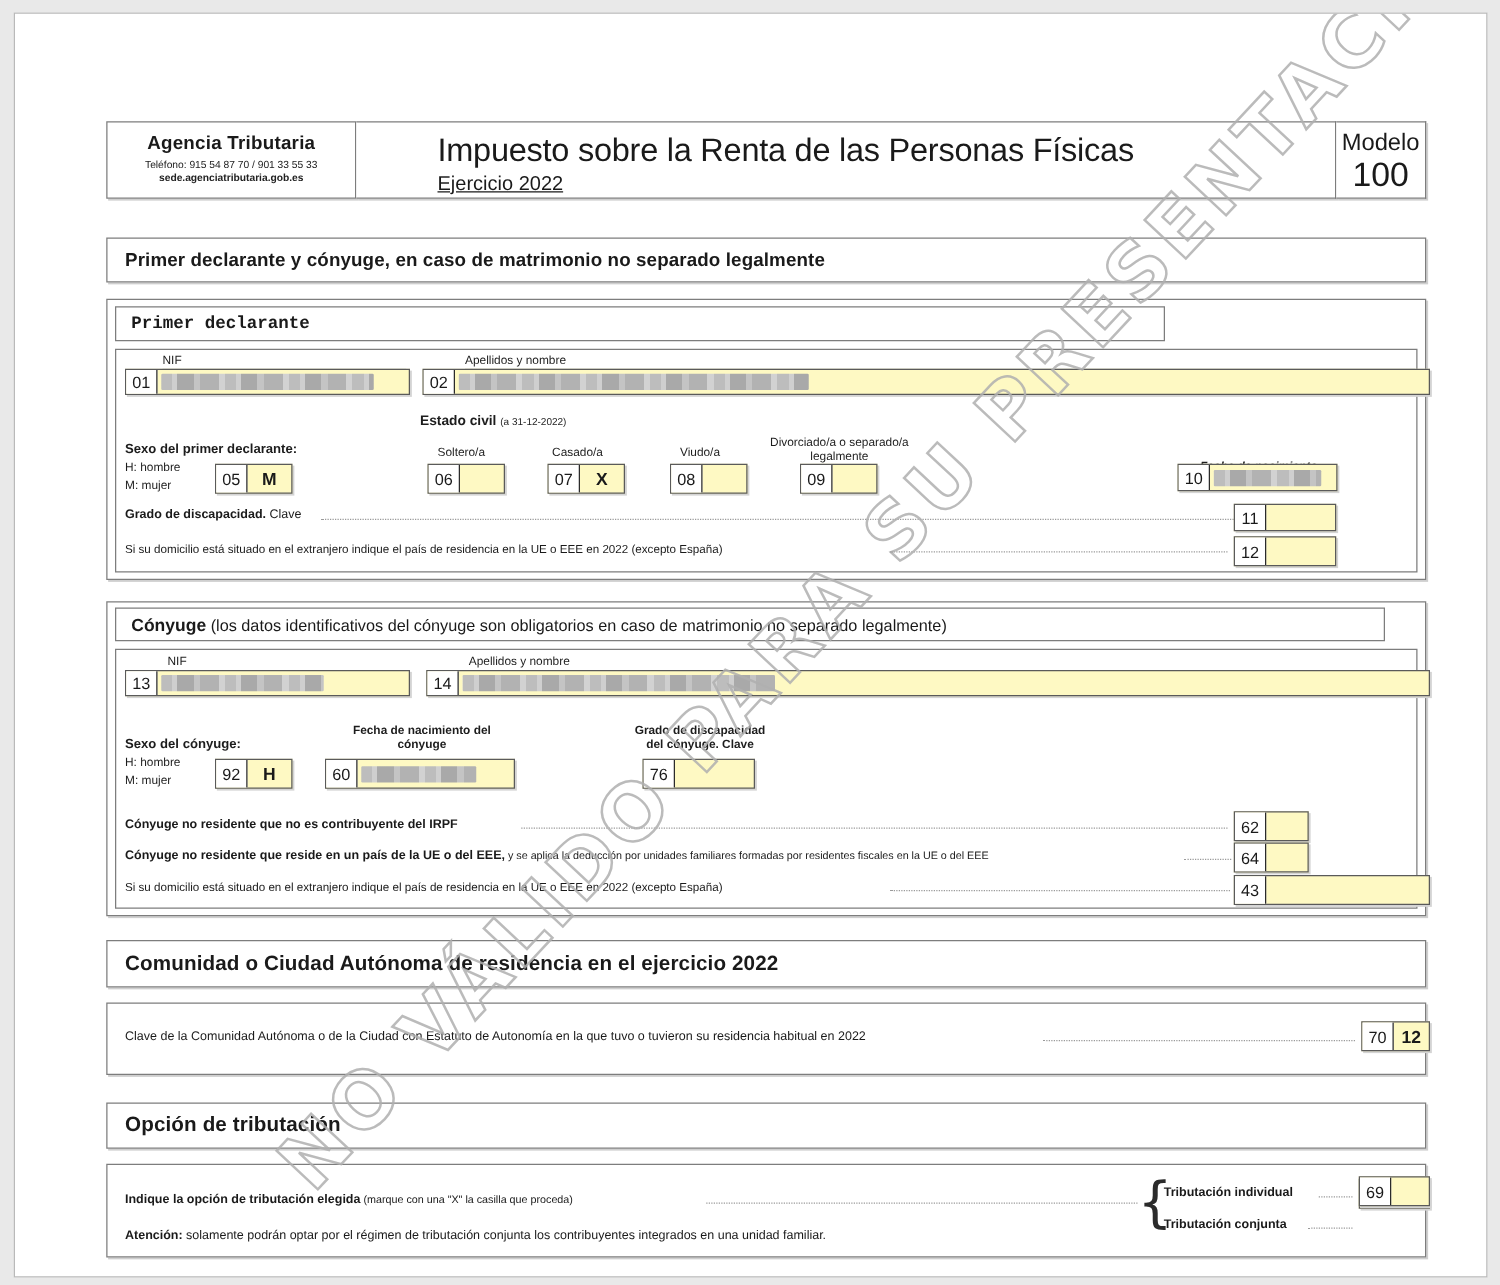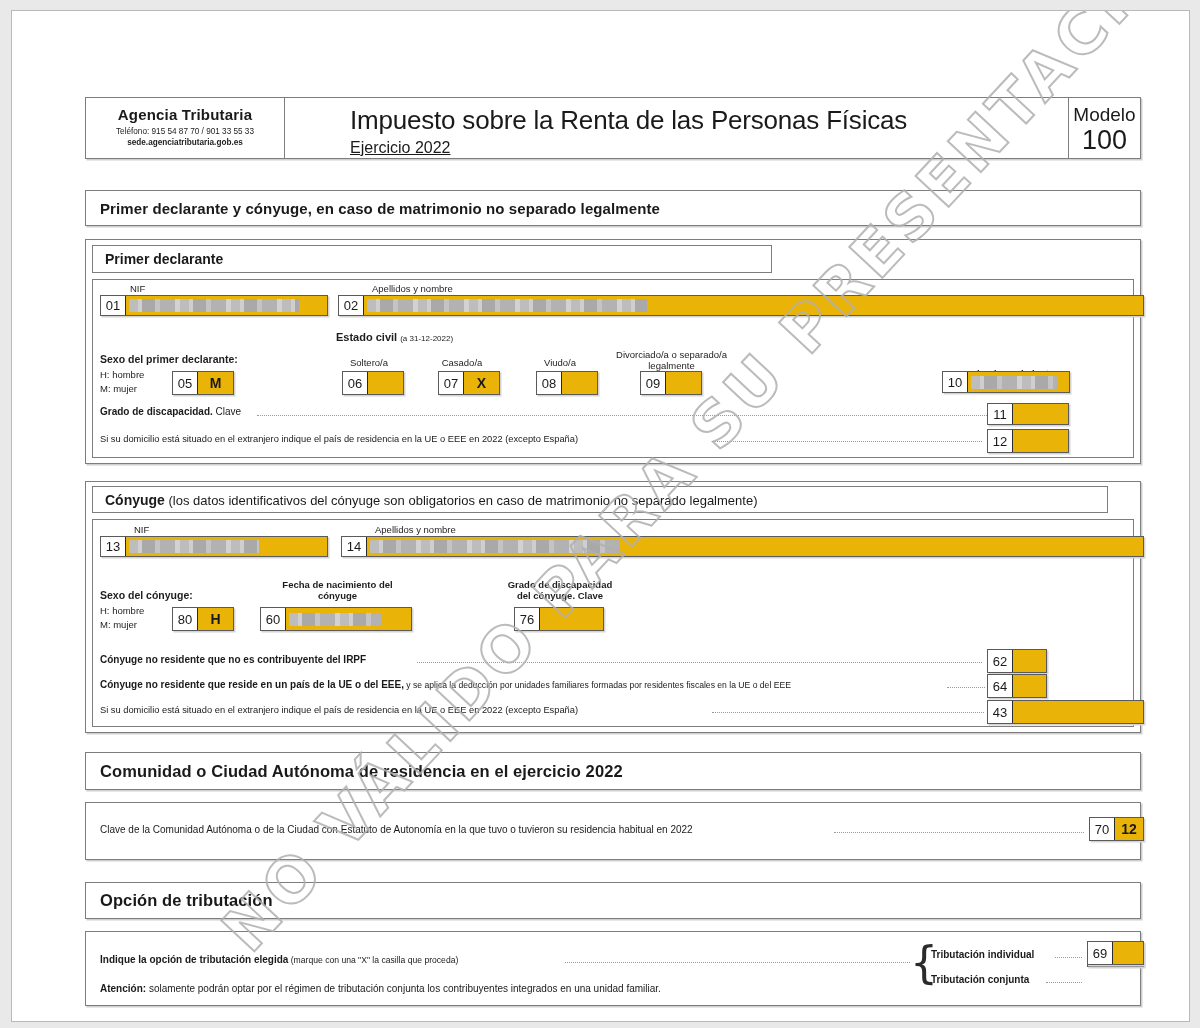--- a/index.html
+++ b/index.html
@@ -97,21 +97,21 @@
     font-size: 26px; margin: 7px 0 0 65px; letter-spacing: -.2px;
   }
   #hdr-title .h2 { font-size: 16px; margin: 3px 0 0 65px; text-decoration: underline; }
 
   #hdr-modelo { left: 1057px; top: 86px; width: 72px; height: 62px; border-left: none; }
   #hdr-modelo .m1 { font-size: 19px; text-align: center; margin-top: 6px; }
   #hdr-modelo .m2 { font-size: 27px; text-align: center; line-height: 1; margin-top: 1px; }
 
   
   .cell { position: absolute; display: flex; align-items: stretch;
-          border: 1px solid #5a5a5a; background: #eab308;
+          border: 1px solid #5a5a5a; background: #fef9c3;
           box-shadow: 1.5px 1.5px 0 0 #d4d4d4; }
   .cell .num {
     min-width: 25px; padding: 0 4px;
     display: flex; align-items: center; justify-content: center;
     font-size: 13px; border-right: 1px solid #2b2b2b; background: #fff;
   }
   .cell .val {
     flex: 1; display: flex; align-items: center;
     padding-left: 7px; font-size: 14px; font-weight: 600;
   }
@@ -177,21 +177,21 @@
       <div class="m1">Modelo</div>
       <div class="m2">100</div>
     </div>
 
     <div class="bandtitle" style="left:73px; top:179px; width:1056px; height:36px;">
       <div class="t">Primer declarante y cónyuge, en caso de matrimonio no separado legalmente</div>
     </div>
 
     <div class="box" style="left:73px; top:228px; width:1056px; height:225px;"></div>
 
-    <div class="subhdr" style="left:80px; top:234px; width:680px; height:28px;">
+    <div class="subhdr" style="left:80px; top:234px; width:840px; height:28px;font-family:Liberation Mono, monospace;">
       <div class="t">Primer declarante</div>
     </div>
     <div class="box" style="left:80px; top:268px; width:1042px; height:179px; box-shadow:none;"></div>
 
     <div class="caption" style="left:118px; top:272px;">NIF</div>
     <div style="position:absolute;left:118px;top:284px;width:195px;border-bottom:1px solid #b5b5b5;"></div>
     <div class="cell" style="left:88px; top:284px; width:228px; height:21px;">
       <div class="num">01</div>
       <div class="val" style="padding-left:3px;">
         <div class="redact" style="width:170px;"></div>
@@ -292,21 +292,21 @@
       <div class="num">14</div>
       <div class="val" style="padding-left:3px;">
         <div class="redact" style="width:250px;"></div>
       </div>
     </div>
 
     <div class="caption b" style="left:88px; top:578px; font-size:10.5px;">Sexo del cónyuge:</div>
     <div class="caption" style="left:88px; top:594px;">H: hombre</div>
     <div class="caption" style="left:88px; top:608px;">M: mujer</div>
     <div class="cell center" style="left:160px; top:596px; width:62px; height:24px;">
-      <div class="num">80</div>
+      <div class="num">92</div>
       <div class="val">H</div>
     </div>
 
     <div class="caption b c" style="left:248px; top:568px; width:155px; line-height:1.2;">
       <span>Fecha de nacimiento del</span><br>
       <span>cónyuge</span>
     </div>
     <div class="cell" style="left:248px; top:596px; width:152px; height:24px;">
       <div class="num">60</div>
       <div class="val" style="padding-left:3px;">

